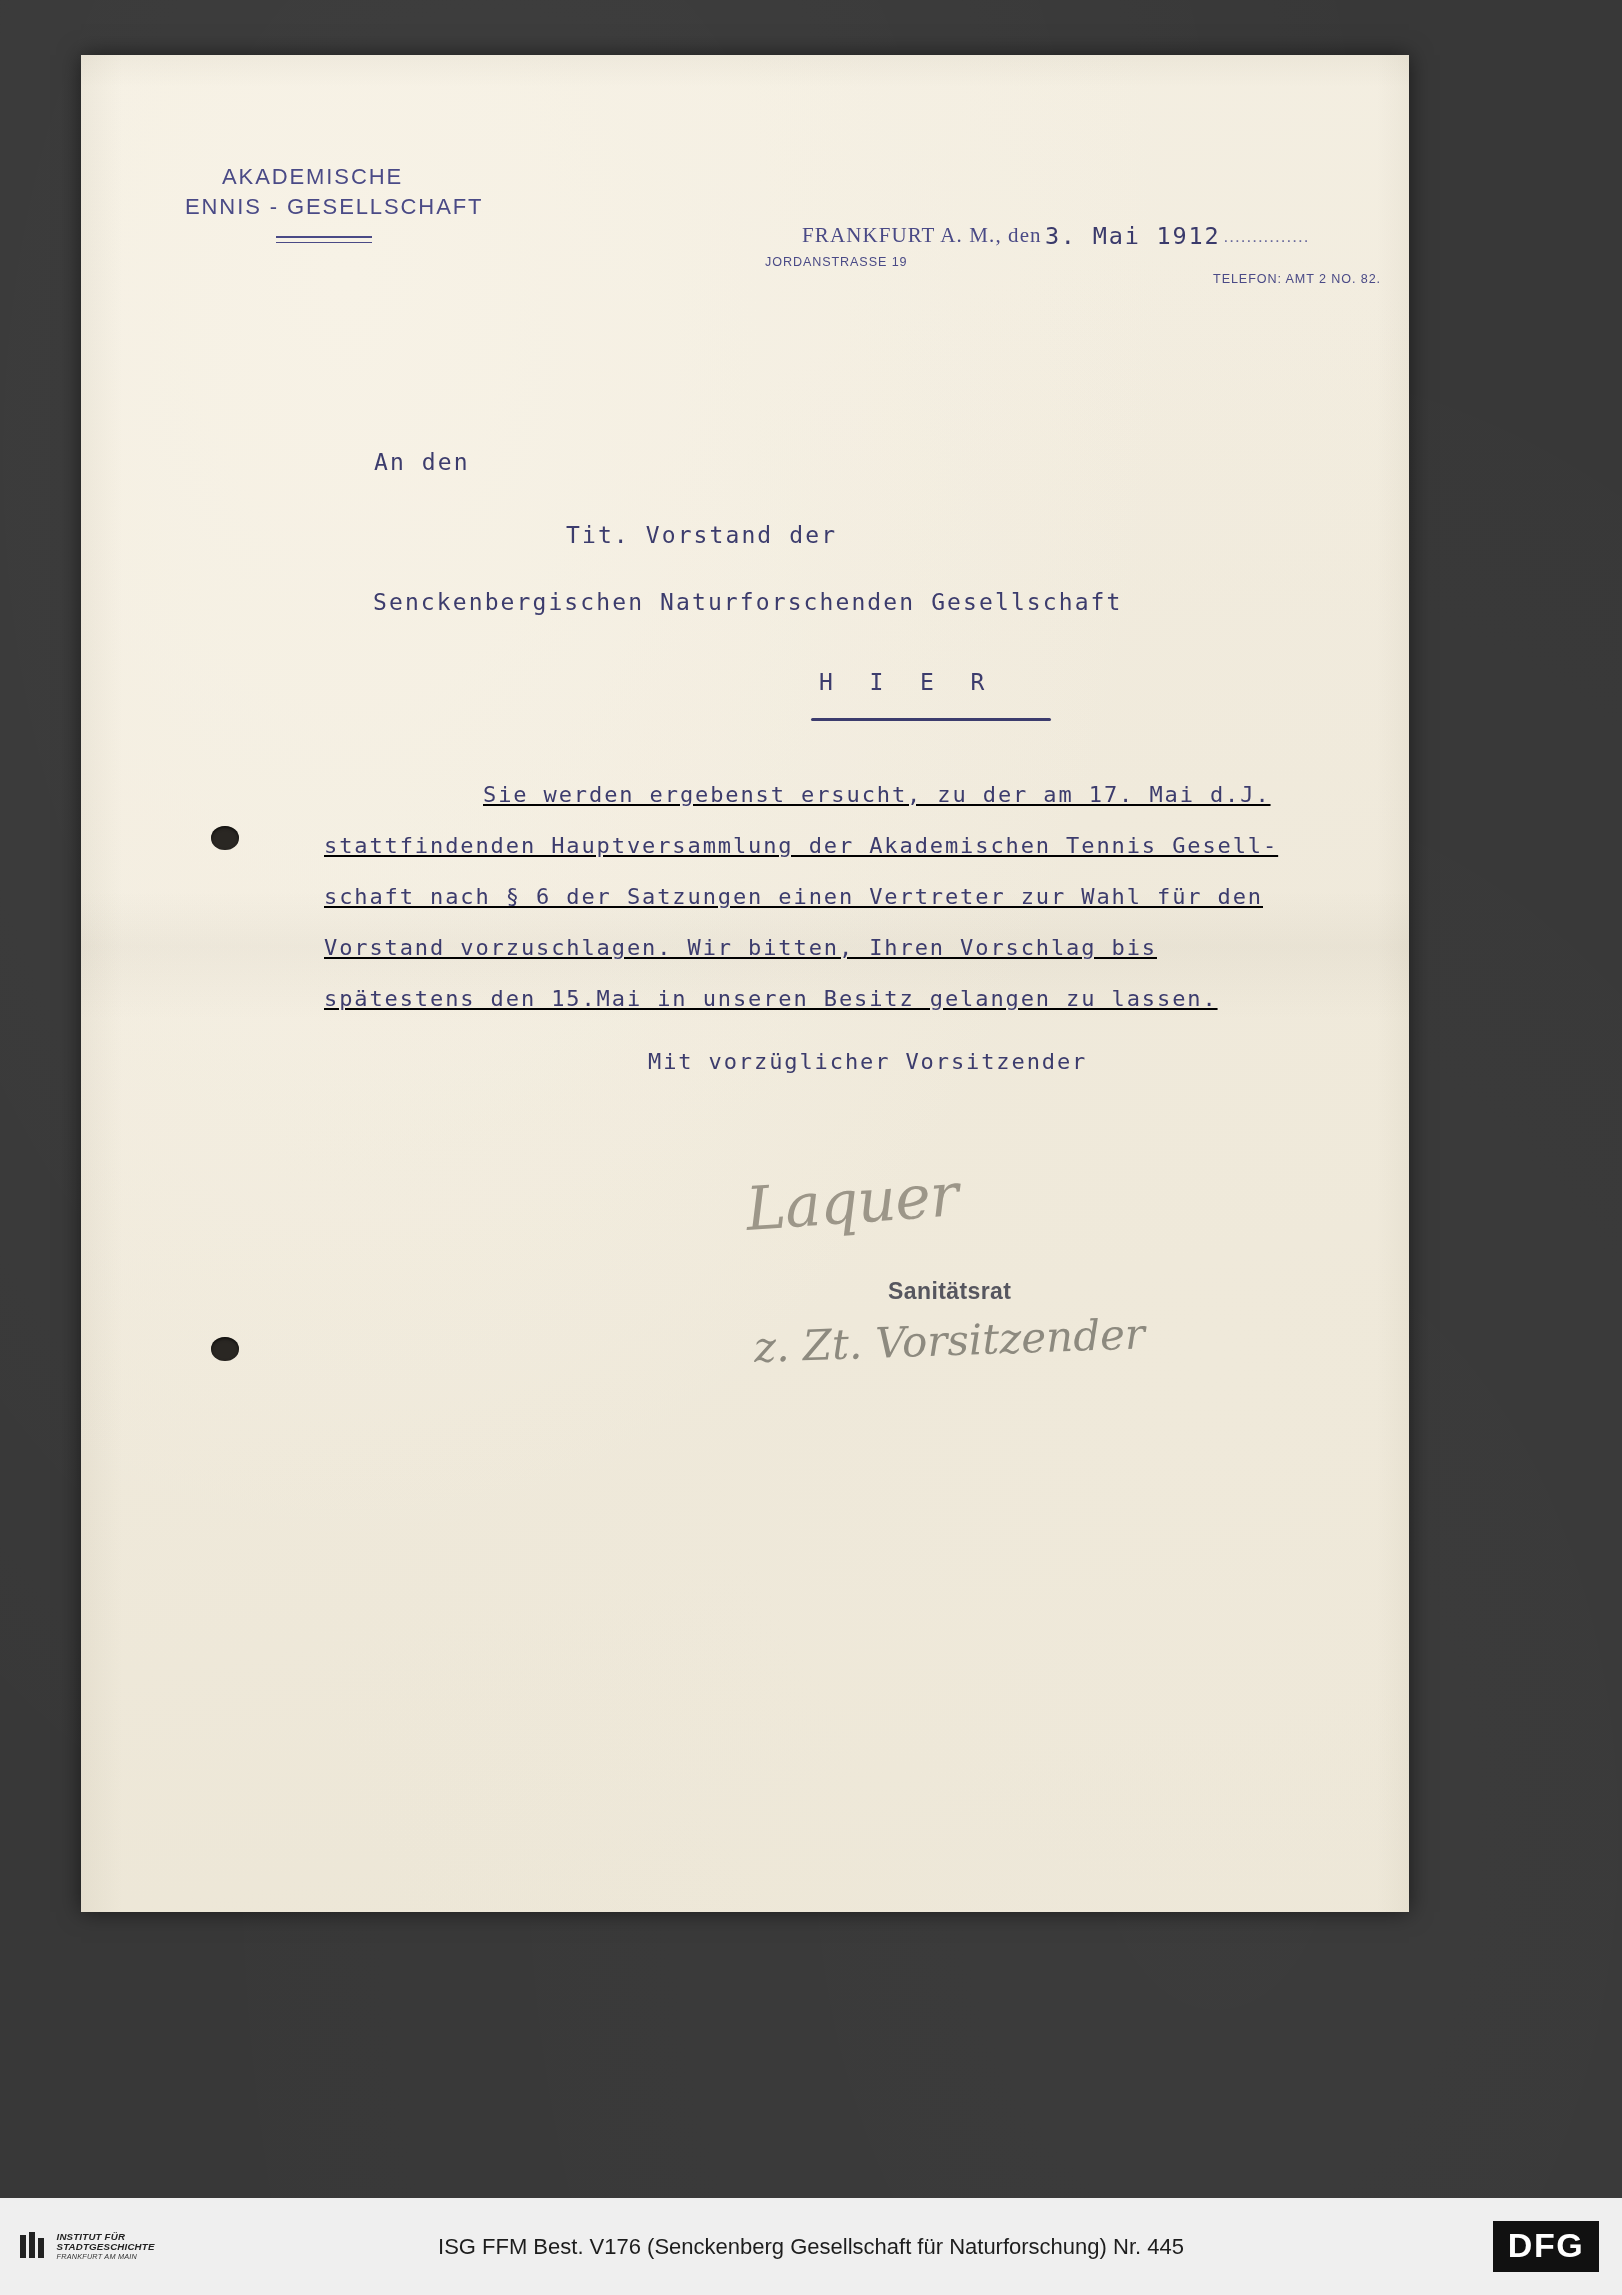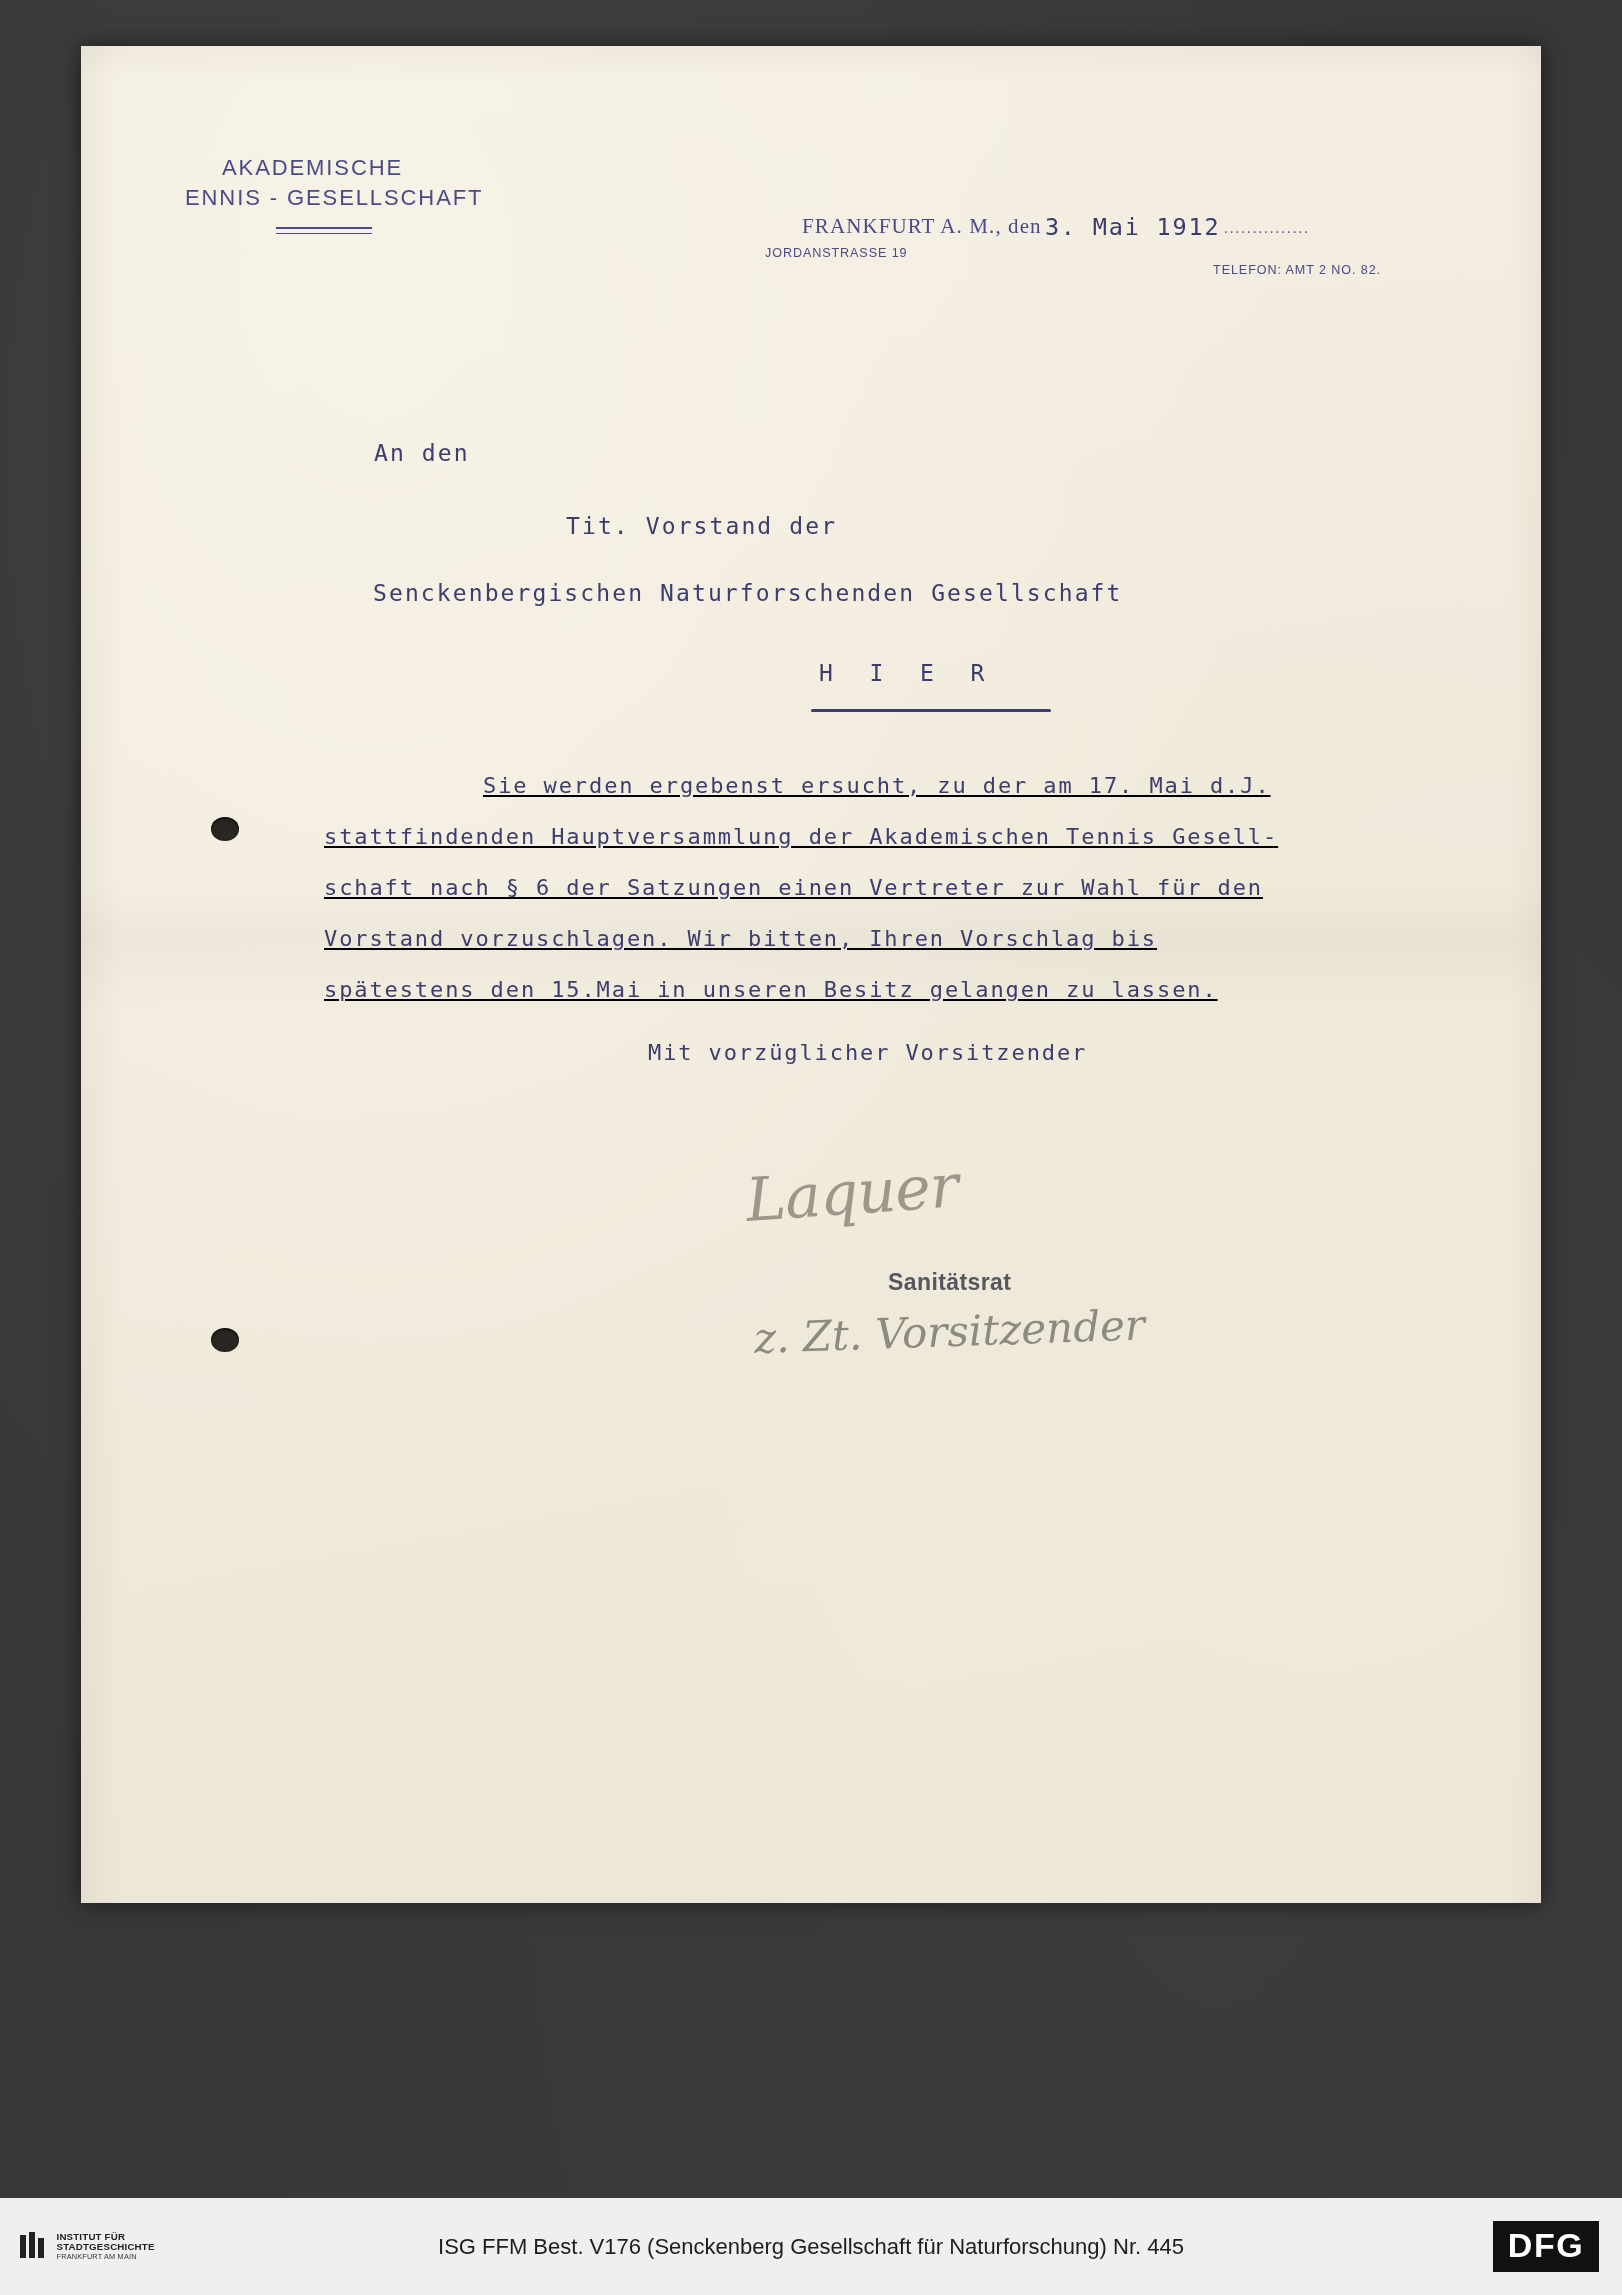--- a/index.html
+++ b/index.html
@@ -29,22 +29,22 @@
     left: 0; top: 0; right: 0; bottom: 0;
     background:
       radial-gradient(ellipse at 30% 20%, rgba(255,255,255,0.035), rgba(0,0,0,0) 60%),
       radial-gradient(ellipse at 75% 80%, rgba(255,255,255,0.02), rgba(0,0,0,0) 65%);
   }
 
   
   #paper {
     position: absolute;
     left: 81px;
-    top: 46px;
-    width: 1460px;
+    top: 55px;
+    width: 1328px;
     height: 1857px;
     background: #f3eee0;
     background-image:
       radial-gradient(ellipse at 20% 12%, #f7f2e6 0%, rgba(247,242,230,0) 55%),
       radial-gradient(ellipse at 85% 70%, #efe9da 0%, rgba(239,233,218,0) 60%),
       linear-gradient(170deg, #f4efe2 0%, #f1ebdd 45%, #ece6d6 100%);
     box-shadow: 0 0 21px rgba(0,0,0,0.55);
   }
   
   #paper-grain {
@@ -279,20 +279,21 @@
   }
   #isg-mark span {
     position: absolute;
     background: #222;
   }
   #isg-mark .b1 { left: 0;  top: 3.2px;  width: 6.5px;  height: 23px; }
   #isg-mark .b2 { left: 9px; top: 0;  width: 6.5px;  height: 26px; }
   #isg-mark .b3 { left: 18px; top: 6.5px; width: 6.5px; height: 19.5px; }
   #isg-text {
     line-height: 1.12;
+    font-style: italic;
   }
   .isg-t1 { font-size: 9.7px; font-weight: bold; color: #222; letter-spacing: 0.2px; }
   .isg-t2 { font-size: 7.3px; color: #333; letter-spacing: 0.2px; }
   #footer-caption {
     flex: 1 1 auto;
     text-align: center;
     font-size: 22px;
     color: #1d1d1d;
     font-family: "Liberation Sans", sans-serif;
   }

